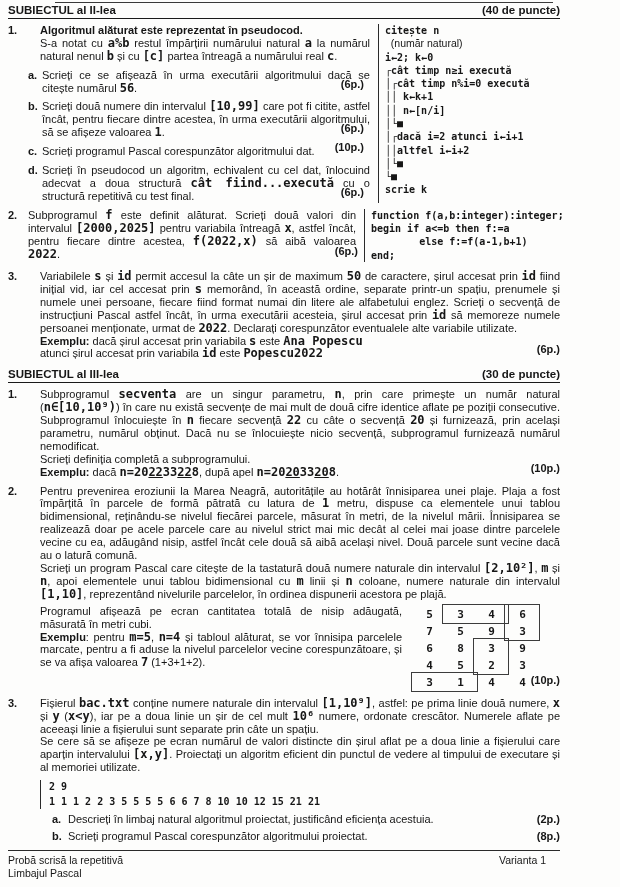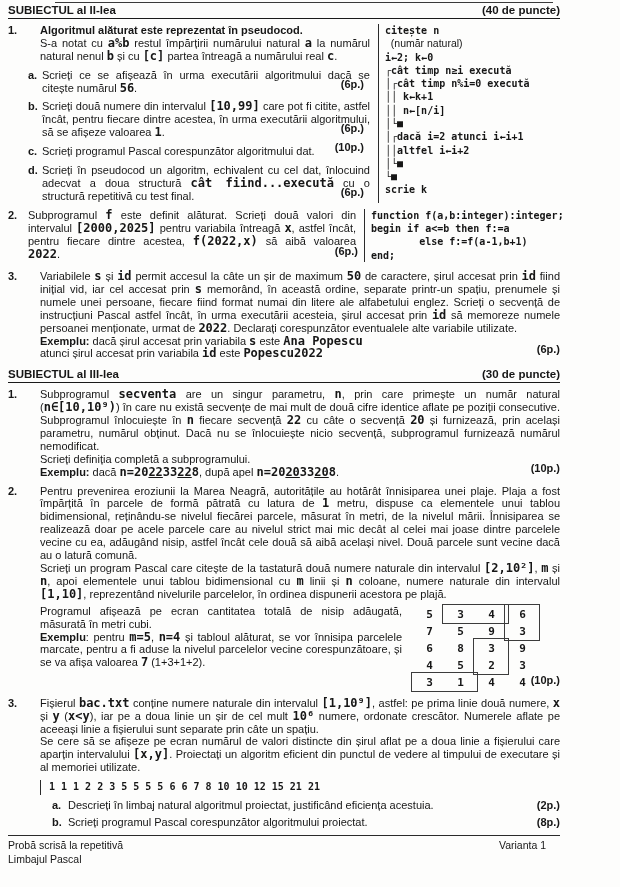--- a/index.html
+++ b/index.html
@@ -205,20 +205,21 @@
     </div>
   </div>
 
   <div class="item g-full mt6">
     <div class="inum">3.</div>
     <div class="pad12">
       <div class="jt"><span class="seg-t">Fișierul </span><span class="seg-c">bac.txt</span><span class="seg-t"> conține numere naturale din intervalul </span><span class="seg-c">[1,10⁹]</span><span class="seg-t">, astfel: pe prima linie două numere, </span><span class="seg-c">x</span><span class="seg-t"> și </span><span class="seg-c">y</span><span class="seg-t"> (</span><span class="seg-c">x&lt;y</span><span class="seg-t">), iar pe a doua linie un șir de cel mult </span><span class="seg-c">10⁶</span><span class="seg-t"> numere, ordonate crescător. Numerele aflate pe aceeași linie a fișierului sunt separate prin câte un spațiu.</span></div>
       <div class="jt"><span class="seg-t">Se cere să se afișeze pe ecran numărul de valori distincte din șirul aflat pe a doua linie a fișierului care aparțin intervalului </span><span class="seg-c">[x,y]</span><span class="seg-t">. Proiectați un algoritm eficient din punctul de vedere al timpului de executare și al memoriei utilizate.</span></div>
       <div class="ex-row3">
         <div class="filepanel">
+          <div class="fileline">2 9</div>
           <div class="fileline">1 1 1 2 2 3 5 5 5 5 6 6 7 8 10 10 12 15 21 21</div>
         </div>
       </div>
       <div class="abrow">
         <span class="sublbl">a.</span>
         <span class="abtext"><span class="seg-t">Descrieți în limbaj natural algoritmul proiectat, justificând eficiența acestuia.</span></span>
         <span class="abpts">(2p.)</span>
       </div>
       <div class="abrow">
         <span class="sublbl">b.</span>

